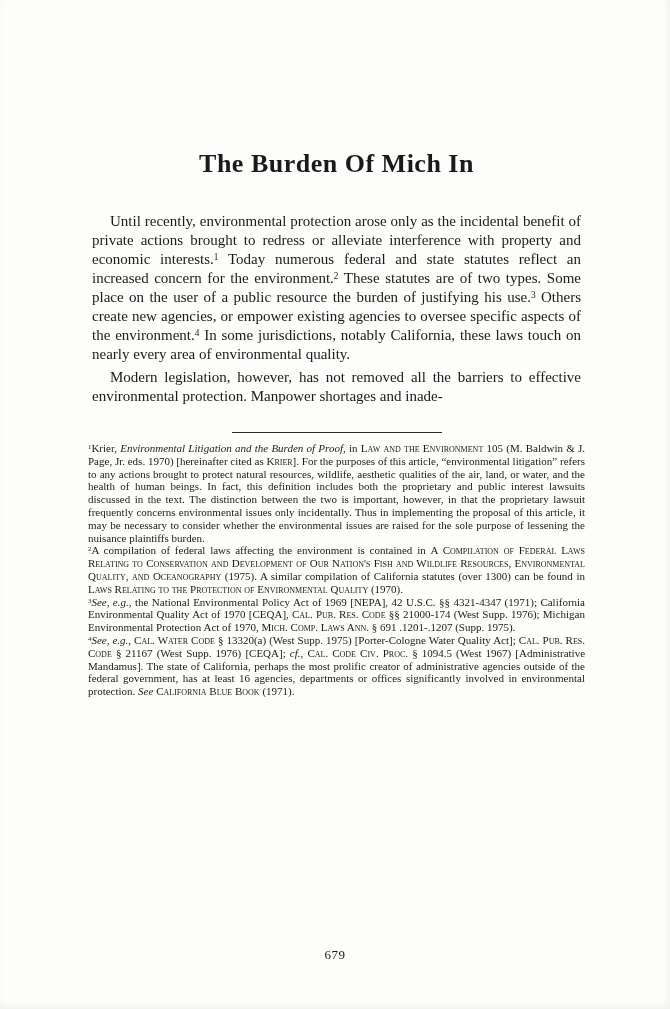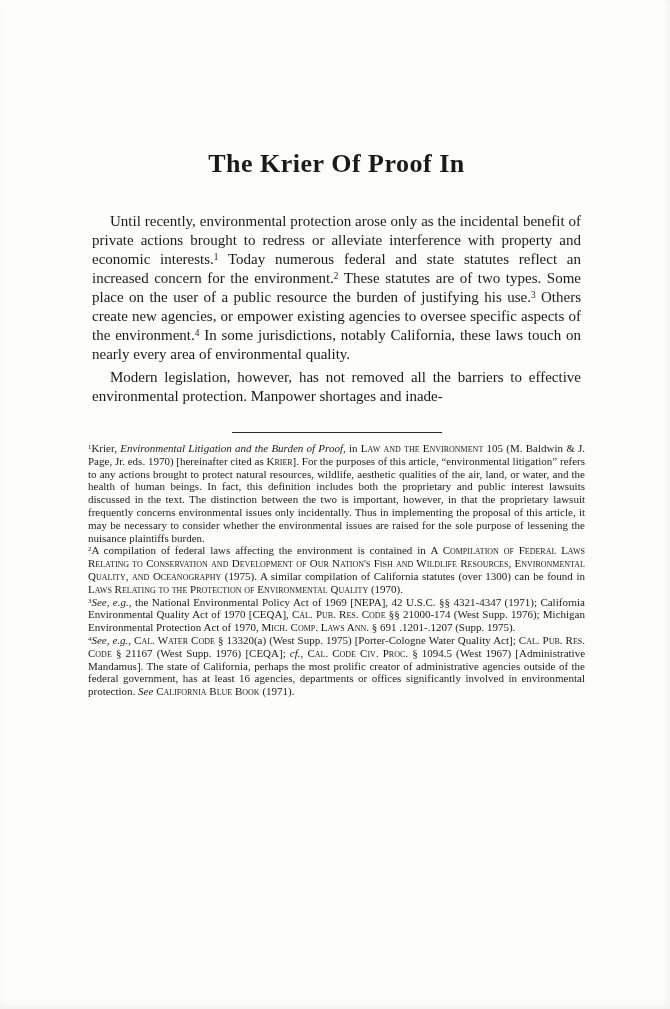--- a/index.html
+++ b/index.html
@@ -78,30 +78,31 @@
     font-size: 13px;
     letter-spacing: 0.5px;
   }
 </style>
 </head>
 <body>
 
 <div class="page">
 
   <div class="title-block">
-    <div class="title-line">The Krier Of Proof In</div>
+    <div class="title-line">The Burden Of Mich In</div>
   </div>
 
 
   <p class="body-para">Until recently, environmental protection arose only as the incidental benefit of private actions brought to redress or alleviate interference with property and economic interests.<sup>1</sup> Today numerous federal and state statutes reflect an increased concern for the environment.<sup>2</sup> These statutes are of two types. Some place on the user of a public resource the burden of justifying his use.<sup>3</sup> Others create new agencies, or empower existing agencies to oversee specific aspects of the environment.<sup>4</sup> In some jurisdictions, notably California, these laws touch on nearly every area of environmental quality.</p>
   <p class="body-para">Modern legislation, however, has not removed all the barriers to effective environmental protection. Manpower shortages and inade-</p>
 
   <hr class="fn-separator">
 
   <div class="footnotes">
     <p class="footnote"><sup>1</sup>Krier, <i>Environmental Litigation and the Burden of Proof,</i> in <span class="sc">Law and the Environment</span> 105 (M. Baldwin &amp; J. Page, Jr. eds. 1970) [hereinafter cited as <span class="sc">Krier</span>]. For the purposes of this article, “environmental litigation” refers to any actions brought to protect natural resources, wildlife, aesthetic qualities of the air, land, or water, and the health of human beings. In fact, this definition includes both the proprietary and public interest lawsuits discussed in the text. The distinction between the two is important, however, in that the proprietary lawsuit frequently concerns environmental issues only incidentally. Thus in implementing the proposal of this article, it may be necessary to consider whether the environmental issues are raised for the sole purpose of lessening the nuisance plaintiffs burden.</p>
     <p class="footnote"><sup>2</sup>A compilation of federal laws affecting the environment is contained in <span class="sc">A Compilation of Federal Laws Relating to Conservation and Development of Our Nation's Fish and Wildlife Resources, Environmental Quality, and Oceanography</span> (1975). A similar compilation of California statutes (over 1300) can be found in <span class="sc">Laws Relating to the Protection of Environmental Quality</span> (1970).</p>
     <p class="footnote"><sup>3</sup><i>See, e.g.,</i> the National Environmental Policy Act of 1969 [NEPA], 42 U.S.C. §§ 4321-4347 (1971); California Environmental Quality Act of 1970 [CEQA], <span class="sc">Cal. Pub. Res. Code</span> §§ 21000-174 (West Supp. 1976); Michigan Environmental Protection Act of 1970, <span class="sc">Mich. Comp. Laws Ann.</span> § 691 .1201-.1207 (Supp. 1975).</p>
     <p class="footnote"><sup>4</sup><i>See, e.g.,</i> <span class="sc">Cal. Water Code</span> § 13320(a) (West Supp. 1975) [Porter-Cologne Water Quality Act]; <span class="sc">Cal. Pub. Res. Code</span> § 21167 (West Supp. 1976) [CEQA]; <i>cf.,</i> <span class="sc">Cal. Code Civ. Proc.</span> § 1094.5 (West 1967) [Administrative Mandamus]. The state of California, perhaps the most prolific creator of administrative agencies outside of the federal government, has at least 16 agencies, departments or offices significantly involved in environmental protection. <i>See</i> <span class="sc">California Blue Book</span> (1971).</p>
   </div>
 
+  <div class="page-number">679</div>
 
 </div>
 
 </body></html>

